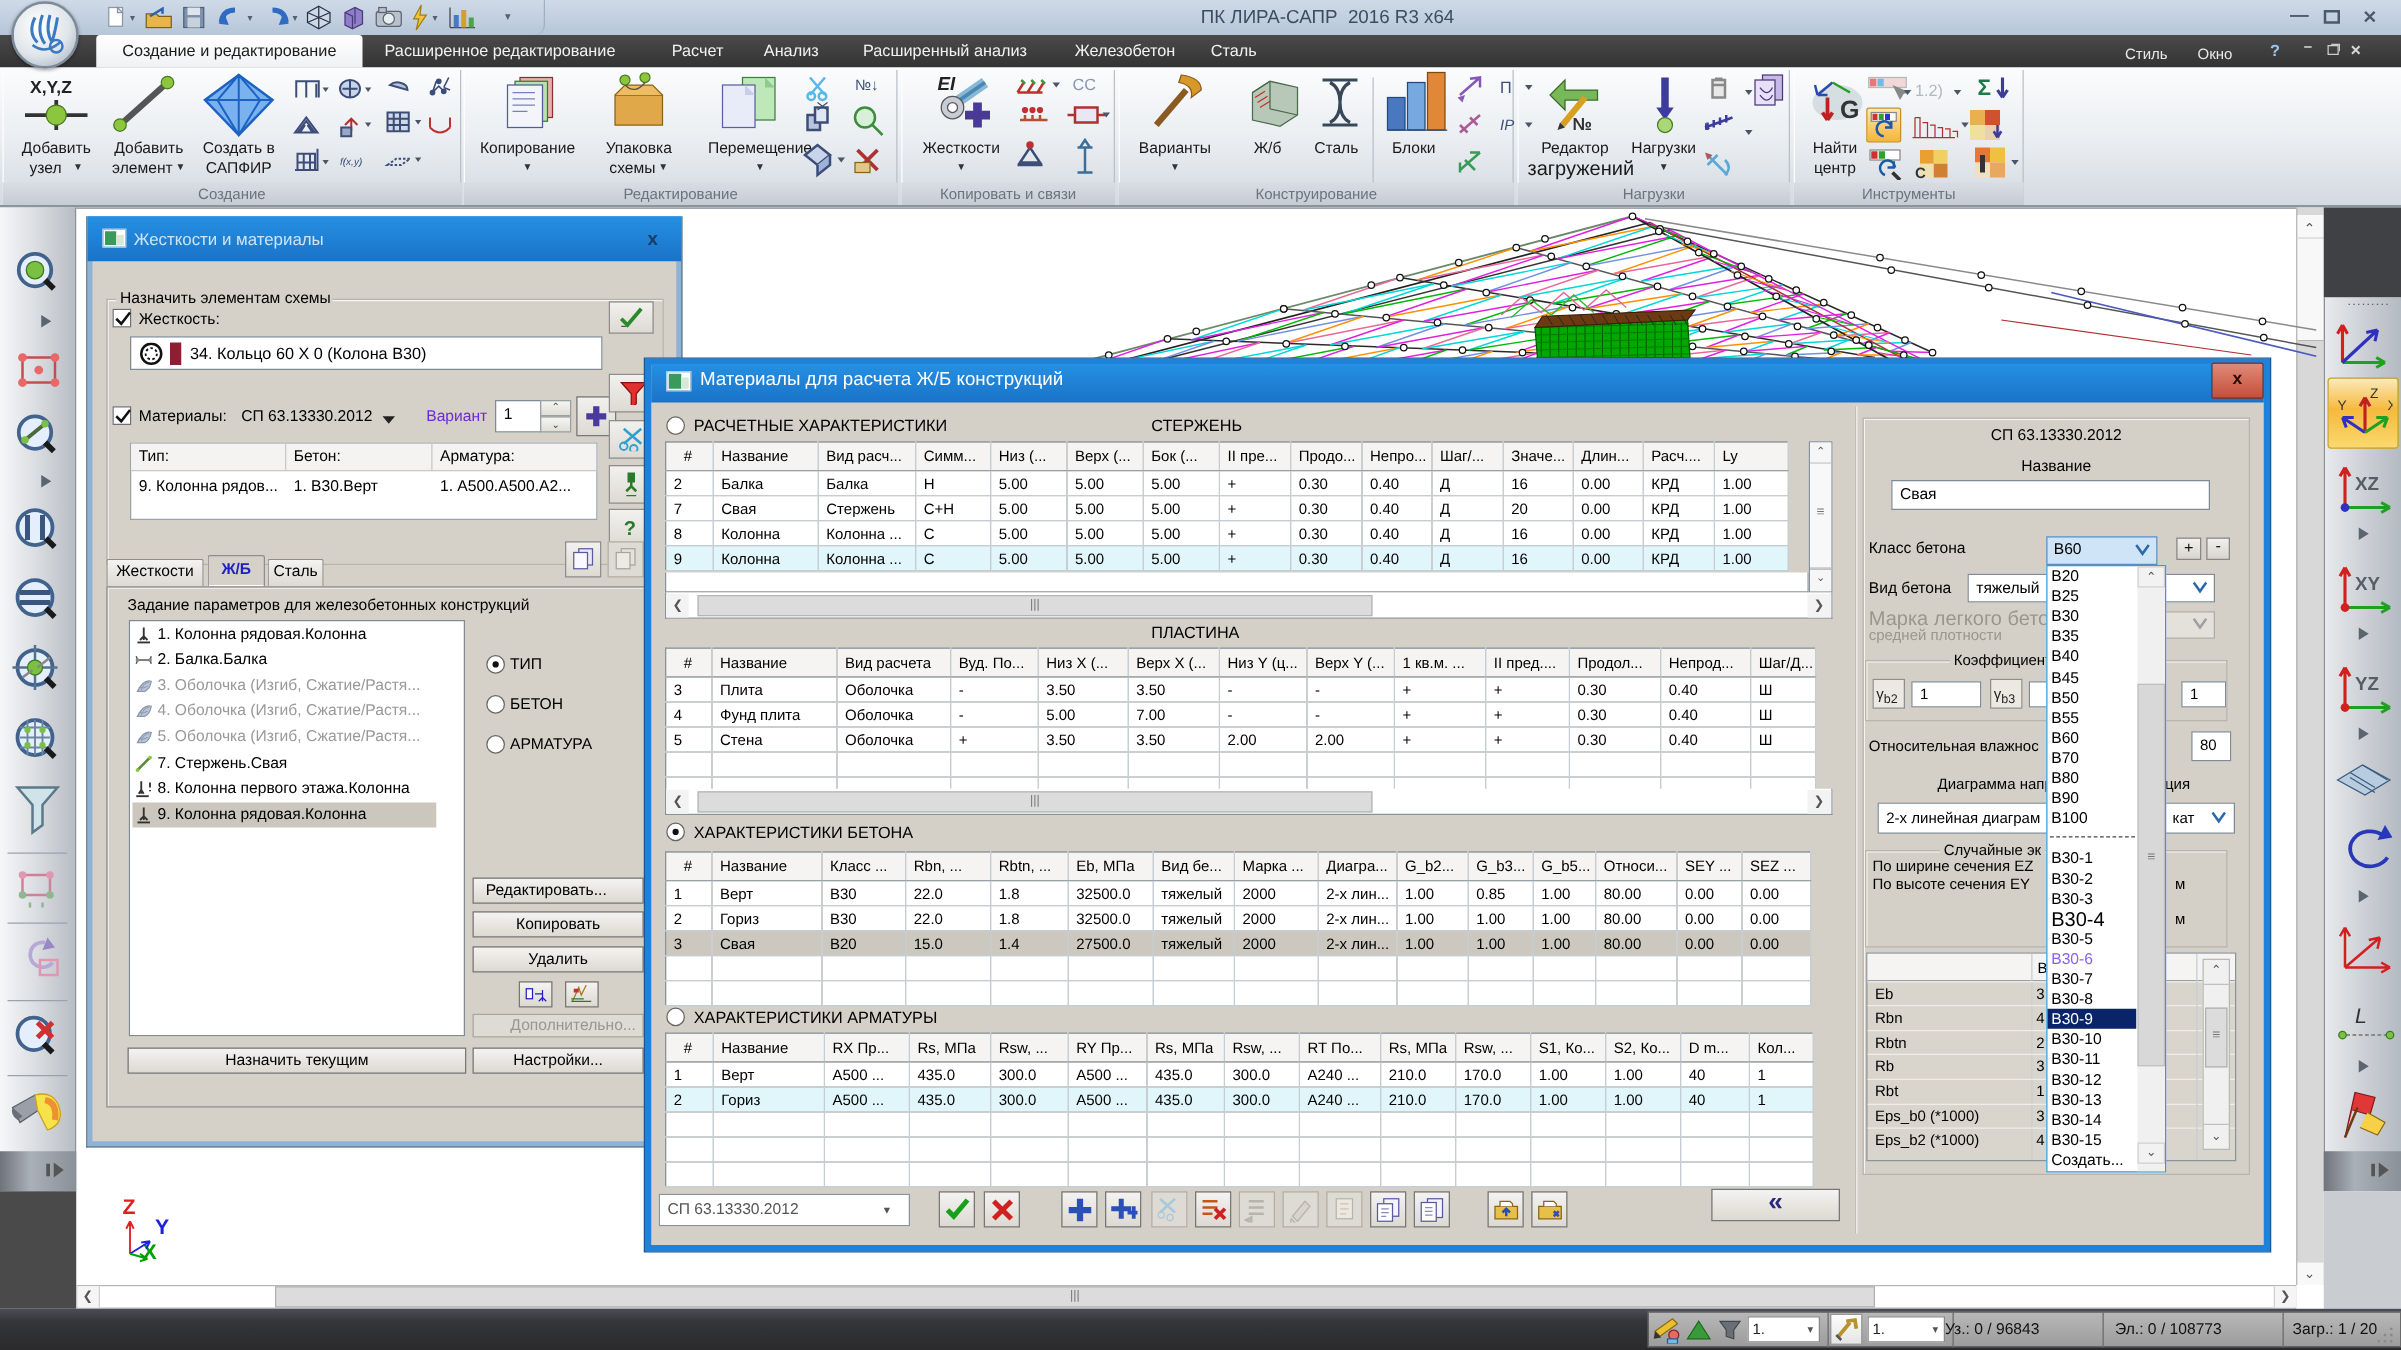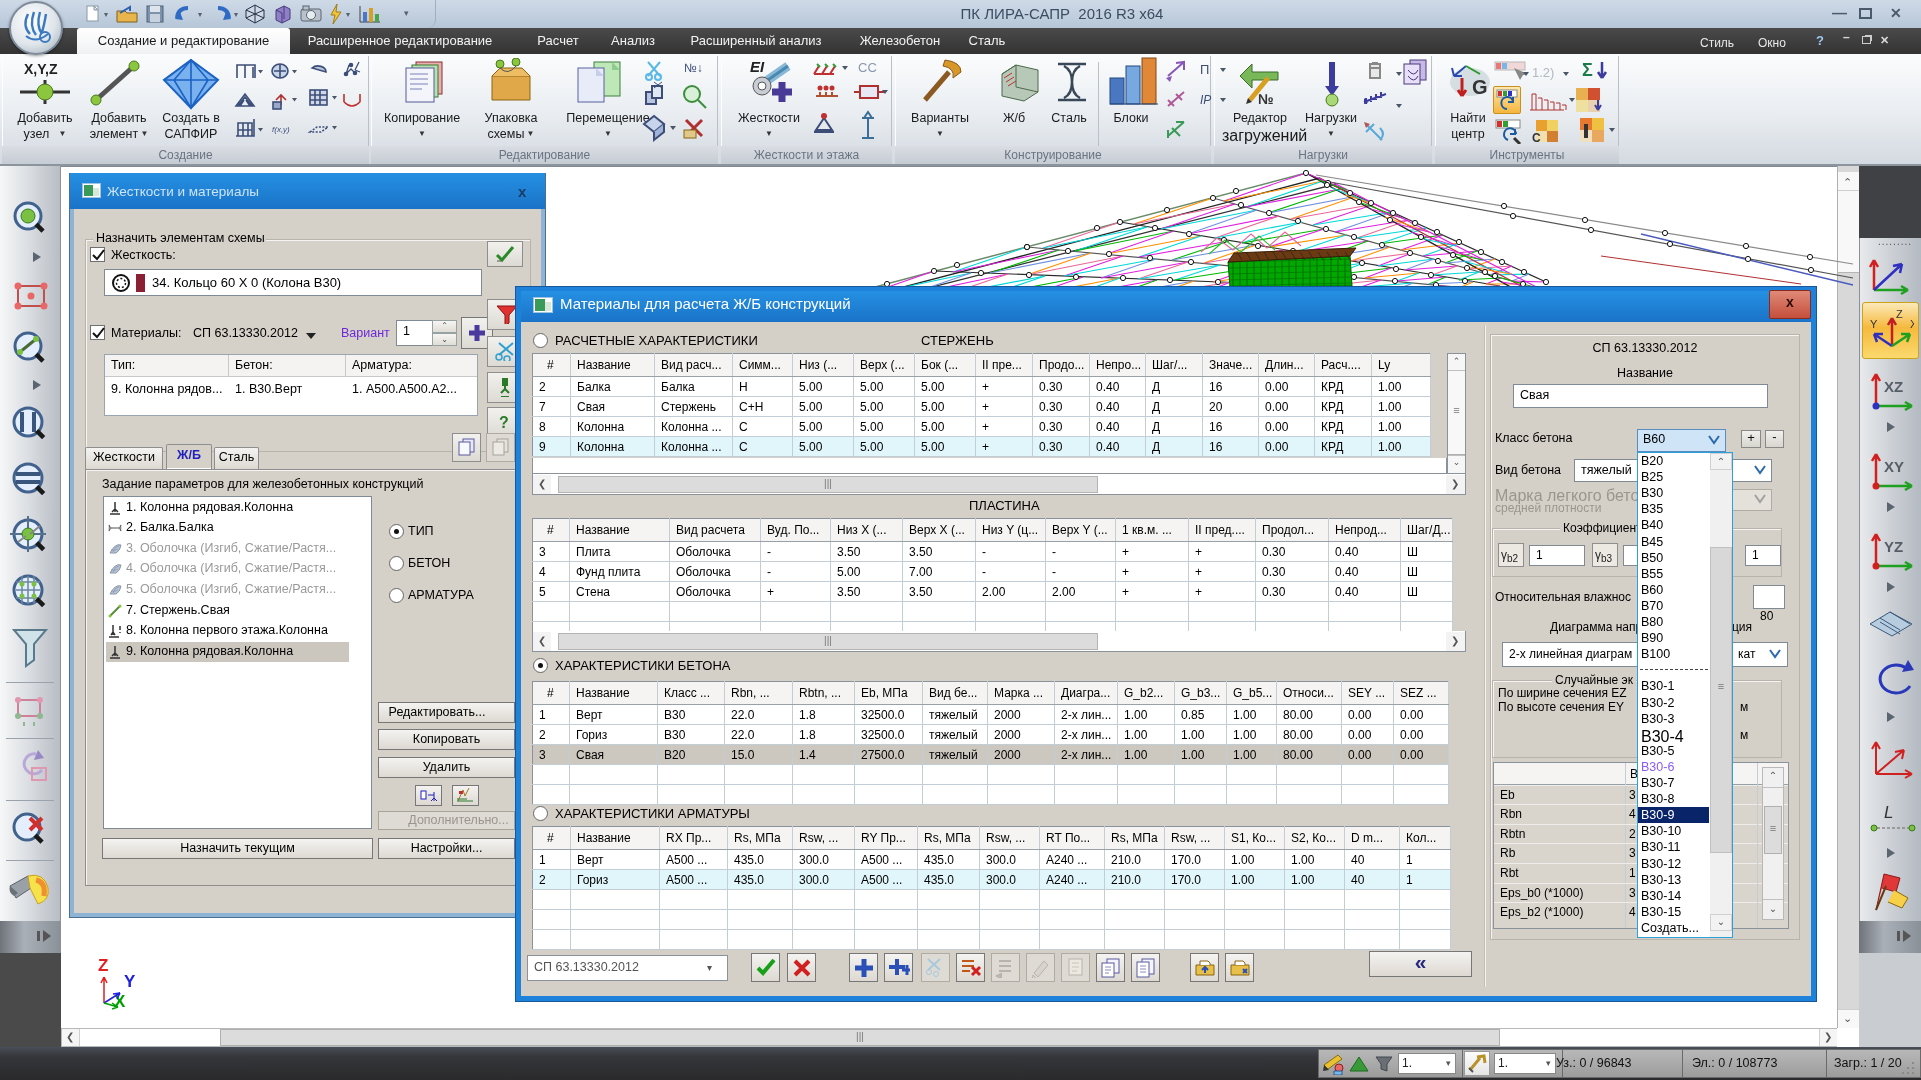--- a/index.html
+++ b/index.html
@@ -91,21 +91,21 @@
 <div style="position:absolute;left:0px;top:54px;width:1921px;height:110px;background:linear-gradient(#fbfcfd,#e9edf1 55%,#dde2e8 80%,#d4dae1);"></div>
 <div style="position:absolute;left:0px;top:164px;width:1921px;height:2px;background:#8c949e;"></div>
 <div style="position:absolute;left:2px;top:56px;width:367px;height:108px;border-left:1px solid #fdfdfd;border-right:1px solid #b9c0c8;"></div>
 <div style="position:absolute;left:2px;top:146px;width:367px;height:18px;background:linear-gradient(#d9dde3,#c6ccd4);"></div>
 <div style="position:absolute;left:2px;top:148px;width:367px;text-align:center;font-size:12px;color:#6b7380;white-space:nowrap;">Создание</div>
 <div style="position:absolute;left:371px;top:56px;width:347px;height:108px;border-left:1px solid #fdfdfd;border-right:1px solid #b9c0c8;"></div>
 <div style="position:absolute;left:371px;top:146px;width:347px;height:18px;background:linear-gradient(#d9dde3,#c6ccd4);"></div>
 <div style="position:absolute;left:371px;top:148px;width:347px;text-align:center;font-size:12px;color:#6b7380;white-space:nowrap;">Редактирование</div>
 <div style="position:absolute;left:721px;top:56px;width:171px;height:108px;border-left:1px solid #fdfdfd;border-right:1px solid #b9c0c8;"></div>
 <div style="position:absolute;left:721px;top:146px;width:171px;height:18px;background:linear-gradient(#d9dde3,#c6ccd4);"></div>
-<div style="position:absolute;left:721px;top:148px;width:171px;text-align:center;font-size:12px;color:#6b7380;white-space:nowrap;">Жесткости и этажа</div>
+<div style="position:absolute;left:721px;top:148px;width:171px;text-align:center;font-size:12px;color:#6b7380;white-space:nowrap;">Копировать и связи</div>
 <div style="position:absolute;left:895px;top:56px;width:316px;height:108px;border-left:1px solid #fdfdfd;border-right:1px solid #b9c0c8;"></div>
 <div style="position:absolute;left:895px;top:146px;width:316px;height:18px;background:linear-gradient(#d9dde3,#c6ccd4);"></div>
 <div style="position:absolute;left:895px;top:148px;width:316px;text-align:center;font-size:12px;color:#6b7380;white-space:nowrap;">Конструирование</div>
 <div style="position:absolute;left:1214px;top:56px;width:218px;height:108px;border-left:1px solid #fdfdfd;border-right:1px solid #b9c0c8;"></div>
 <div style="position:absolute;left:1214px;top:146px;width:218px;height:18px;background:linear-gradient(#d9dde3,#c6ccd4);"></div>
 <div style="position:absolute;left:1214px;top:148px;width:218px;text-align:center;font-size:12px;color:#6b7380;white-space:nowrap;">Нагрузки</div>
 <div style="position:absolute;left:1435px;top:56px;width:184px;height:108px;border-left:1px solid #fdfdfd;border-right:1px solid #b9c0c8;"></div>
 <div style="position:absolute;left:1435px;top:146px;width:184px;height:18px;background:linear-gradient(#d9dde3,#c6ccd4);"></div>
 <div style="position:absolute;left:1435px;top:148px;width:184px;text-align:center;font-size:12px;color:#6b7380;white-space:nowrap;">Инструменты</div>
 
@@ -1200,21 +1200,21 @@
 <div style="position:absolute;left:1448px;top:404px;width:17px;text-align:center;font-size:11px;color:#777;white-space:nowrap;">≡</div>
 <div style="position:absolute;left:1448px;top:455px;width:17px;height:18px;background:#f6f6f6;border-top:1px solid #c0c0c0;"></div>
 <div style="position:absolute;left:1448px;top:457px;width:17px;text-align:center;font-size:9px;color:#555;white-space:nowrap;">⌄</div>
 <div style="position:absolute;left:532px;top:474px;width:934px;height:21px;background:#fff;border:1px solid #8a939c;border-top:none;"></div>
 <div style="position:absolute;left:533px;top:475px;width:18px;height:19px;background:#f3f3f3;"></div>
 <div style="position:absolute;left:538px;top:478px;font-size:10px;color:#555;white-space:nowrap;">❮</div>
 <div style="position:absolute;left:558px;top:476px;width:540px;height:17px;background:#dcdcdc;border:1px solid #b4b4b4;"></div>
 <div style="position:absolute;left:558px;top:478px;width:540px;text-align:center;font-size:10px;color:#777;white-space:nowrap;">|||</div>
 <div style="position:absolute;left:1446px;top:475px;width:19px;height:19px;background:#f3f3f3;"></div>
 <div style="position:absolute;left:1451px;top:478px;font-size:10px;color:#555;white-space:nowrap;">❯</div>
-<div style="position:absolute;left:921px;top:498px;font-size:13px;color:#000;white-space:nowrap;margin-left:48px;">ПЛАСТИНА</div>
+<div style="position:absolute;left:921px;top:498px;font-size:13px;color:#000;white-space:nowrap;">ПЛАСТИНА</div>
 <table class="tbl" style="position:absolute;left:532px;top:518px;border:1px solid #8a939c;">
     <colgroup>
       <col style="width:37px">
       <col style="width:100px">
       <col style="width:91px">
       <col style="width:70px">
       <col style="width:72px">
       <col style="width:73px">
       <col style="width:70px">
       <col style="width:70px">
@@ -1681,21 +1681,21 @@
 <div style="position:absolute;left:1501px;top:548px;font-size:12px;color:#222;white-space:nowrap;">γ<sub>b2</sub></div>
 <div style="position:absolute;left:1529px;top:545px;width:56px;height:21px;background:#fff;border:1px solid #7f8a94;"></div>
 <div style="position:absolute;left:1536px;top:548px;font-size:12px;color:#000;white-space:nowrap;">1</div>
 <div style="position:absolute;left:1592px;top:543px;width:26px;height:24px;background:#ece9e2;border:1px solid #8e8e8e;"></div>
 <div style="position:absolute;left:1595px;top:548px;font-size:12px;color:#222;white-space:nowrap;">γ<sub>b3</sub></div>
 <div style="position:absolute;left:1623px;top:545px;width:50px;height:21px;background:#fff;border:1px solid #7f8a94;"></div>
 <div style="position:absolute;left:1745px;top:545px;width:36px;height:21px;background:#fff;border:1px solid #7f8a94;"></div>
 <div style="position:absolute;left:1752px;top:548px;font-size:12px;color:#000;white-space:nowrap;">1</div>
 <div style="position:absolute;left:1495px;top:590px;font-size:12px;color:#000;white-space:nowrap;">Относительная влажнос</div>
 <div style="position:absolute;left:1753px;top:585px;width:32px;height:24px;background:#fff;border:1px solid #7f8a94;"></div>
-<div style="position:absolute;left:1760px;top:589px;font-size:12px;color:#000;white-space:nowrap;margin-top:20px;">80</div>
+<div style="position:absolute;left:1760px;top:589px;font-size:12px;color:#000;white-space:nowrap;">80</div>
 <div style="position:absolute;left:1550px;top:620px;font-size:12px;color:#000;white-space:nowrap;">Диаграмма напряж</div>
 <div style="position:absolute;left:1732px;top:620px;font-size:12px;color:#000;white-space:nowrap;">ция</div>
 <div style="position:absolute;left:1502px;top:642px;width:286px;height:25px;background:#fff;border:1px solid #7f8a94;"></div>
 <div style="position:absolute;left:1509px;top:647px;font-size:12px;color:#000;white-space:nowrap;">2-х линейная диаграм</div>
 <div style="position:absolute;left:1738px;top:647px;font-size:12px;color:#000;white-space:nowrap;">кат</div>
 <svg style="position:absolute;left:1768px;top:648px;" width="14" height="12" viewBox="0 0 14 12">
     <path d="M2 2 l5 7 5 -7" fill="none" stroke="#2a6aaa" stroke-width="2"></path>
   </svg>
 <div style="position:absolute;left:1492px;top:680px;width:290px;height:78px;border:1px solid #b9b4ab;box-shadow:1px 1px 0 #f6f4f0 inset;"></div>
 <div style="position:absolute;left:1552px;top:673px;font-size:12px;color:#000;white-space:nowrap;background:#d5d0c7;padding:0 3px;">Случайные эк</div>

